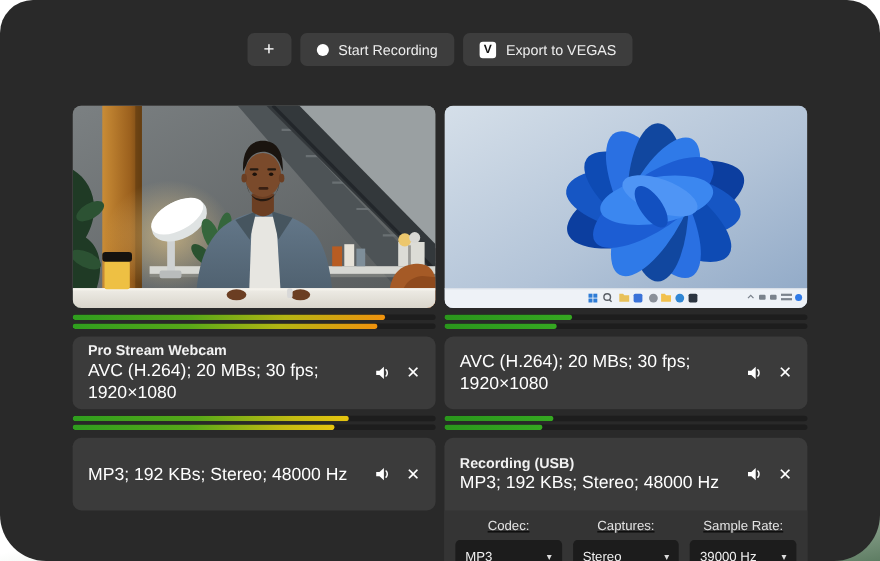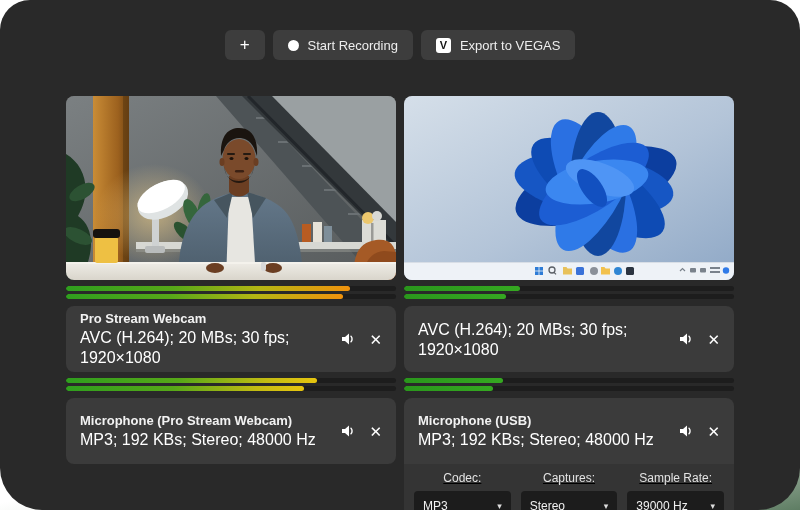--- a/index.html
+++ b/index.html
@@ -190,21 +190,20 @@
       <div class="track">
           <div class="fill fill-mid" style="width: 76%;"></div>
         </div>
       <div class="track">
           <div class="fill fill-mid" style="width: 72%;"></div>
         </div>
     </div>
     <div class="card">
       <div class="card-row">
         <div class="card-info">
-          <div class="card-title">Microphone (Pro Stream Webcam)</div>
           <div class="card-specs">MP3; 192 KBs; Stereo; 48000 Hz</div>
         </div>
         <div class="card-icons">
           <button class="icon-btn">
             <svg width="16" height="16" viewBox="0 0 16 16">
                 <path d="M2 6 H5 L9 2.5 V13.5 L5 10 H2 Z" fill="#fff"></path>
                 <path d="M11 5.2 C12.4 6.5 12.4 9.5 11 10.8" stroke="#fff" stroke-width="1.4" fill="none" stroke-linecap="round"></path>
               </svg>
           </button>
           <button class="icon-btn">
@@ -296,21 +295,21 @@
       <div class="track">
           <div class="fill fill-green" style="width: 30%;"></div>
         </div>
       <div class="track">
           <div class="fill fill-green" style="width: 27%;"></div>
         </div>
     </div>
     <div class="card">
       <div class="card-row">
         <div class="card-info">
-          <div class="card-title">Microphone (USB)</div>
+          <div class="card-title">Recording (USB)</div>
           <div class="card-specs">MP3; 192 KBs; Stereo; 48000 Hz</div>
         </div>
         <div class="card-icons">
           <button class="icon-btn">
             <svg width="16" height="16" viewBox="0 0 16 16">
                 <path d="M2 6 H5 L9 2.5 V13.5 L5 10 H2 Z" fill="#fff"></path>
                 <path d="M11 5.2 C12.4 6.5 12.4 9.5 11 10.8" stroke="#fff" stroke-width="1.4" fill="none" stroke-linecap="round"></path>
               </svg>
           </button>
           <button class="icon-btn">

